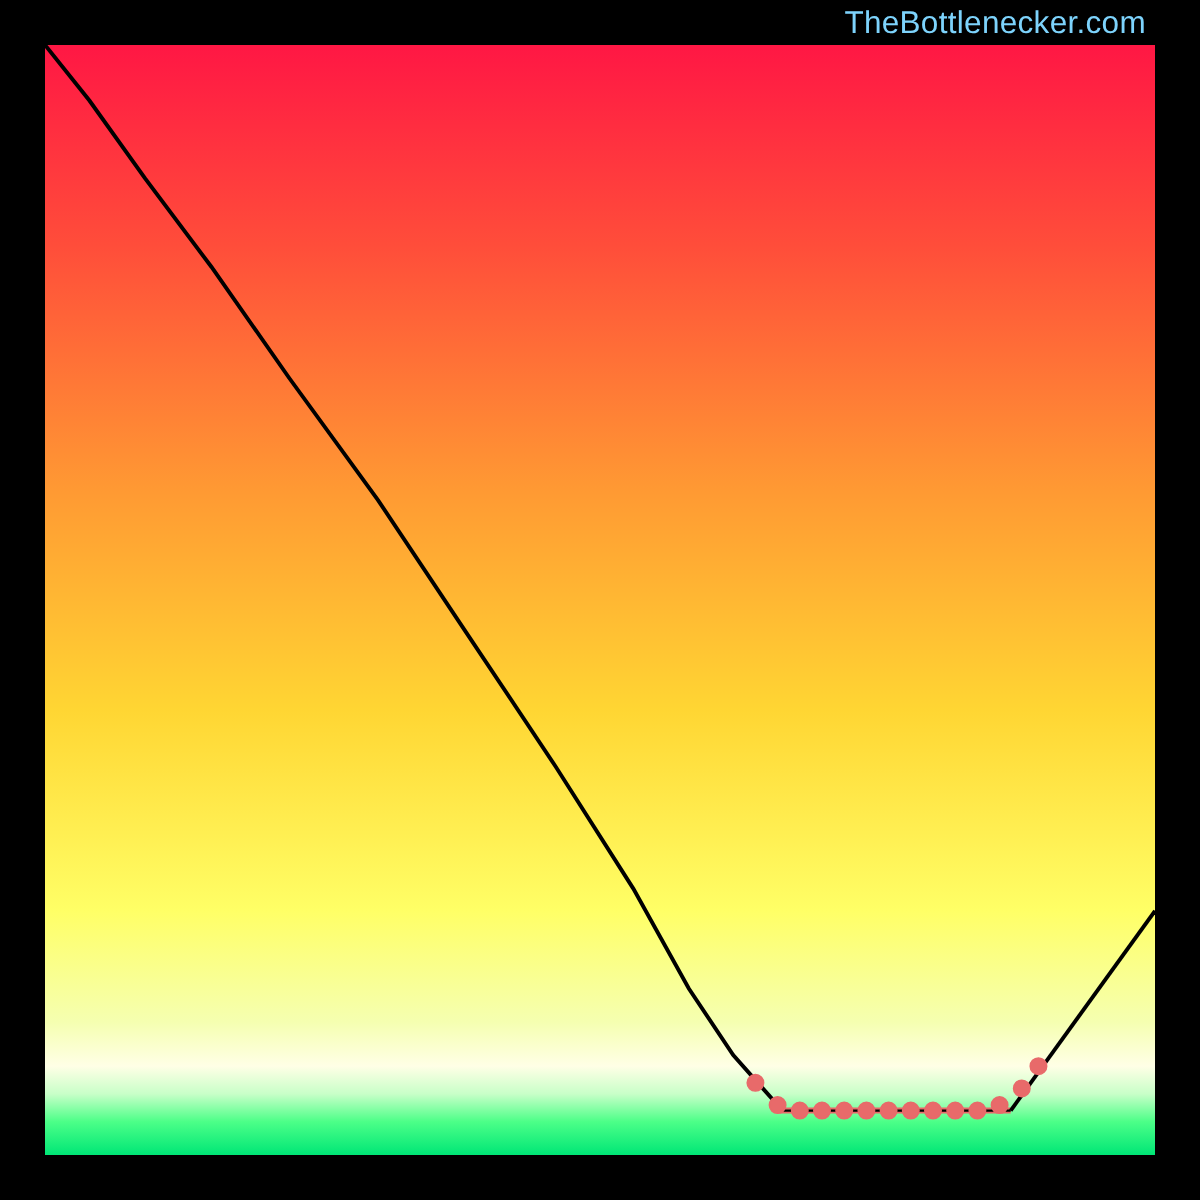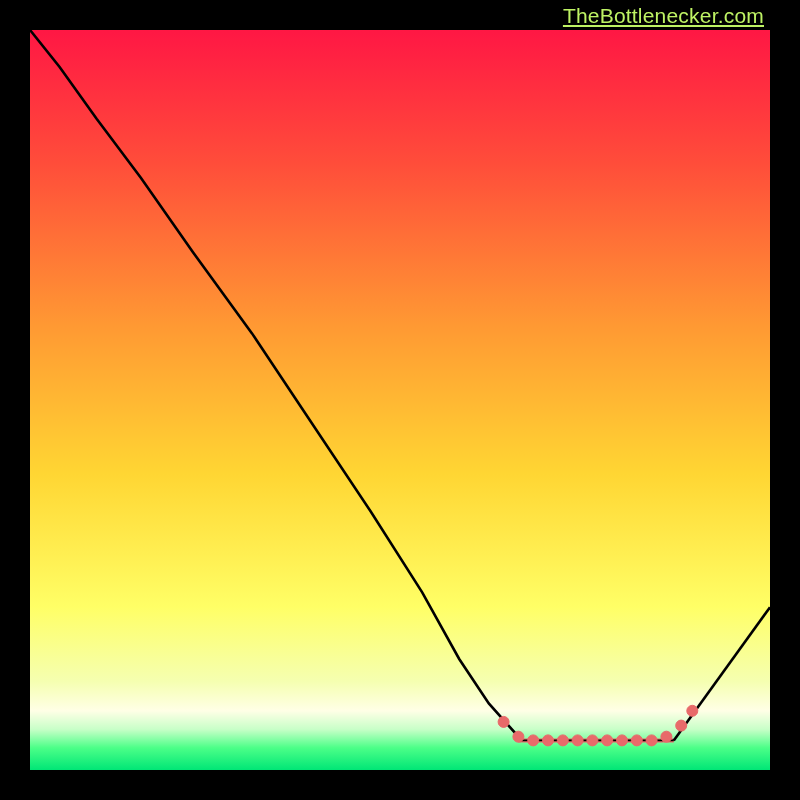--- a/index.html
+++ b/index.html
@@ -23,26 +23,25 @@
     position: absolute;
     left: 0; top: 0;
     width: 740px;
     height: 740px;
     display: block;
   }
   .watermark {
     position: absolute;
     top: 4px;
     right: 36px;
-    color: #bef264;
+    color: #7dd3fc;
     font-size: 21px;
     font-weight: 500;
     letter-spacing: 0.2px;
     user-select: none;
-    text-decoration: underline;
   }
 </style>
 </head>
 <body>
 
 <div class="watermark">TheBottlenecker.com</div>
 
 <div class="frame">
   <svg class="plot" viewBox="0 0 740 740" preserveAspectRatio="none">
     <defs>

